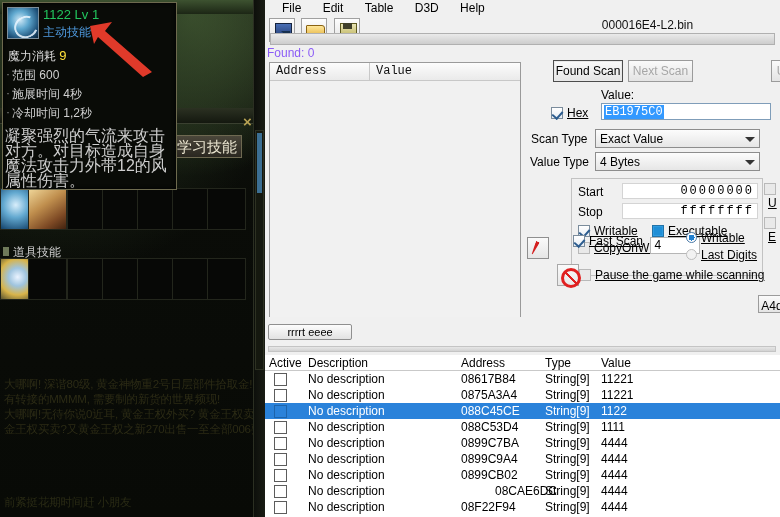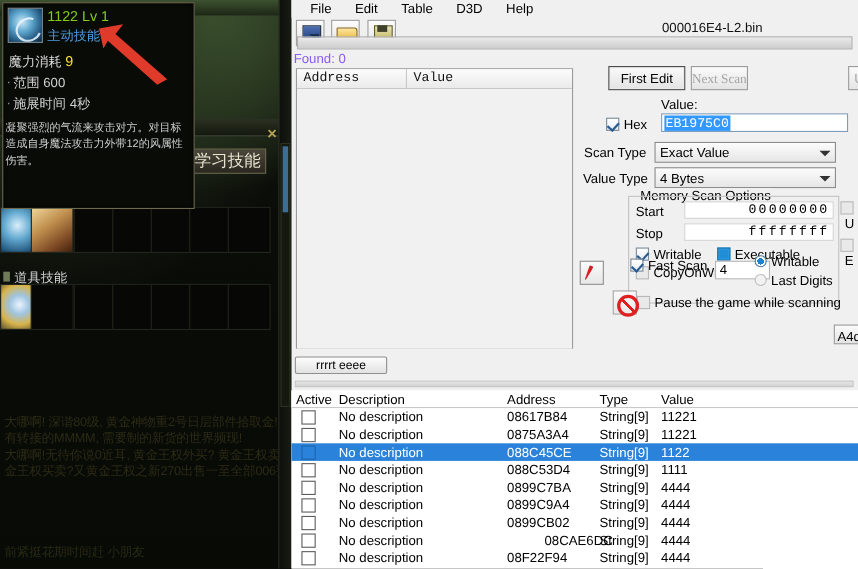--- a/index.html
+++ b/index.html
@@ -39,27 +39,27 @@
     position:absolute; left:4px; top:4px; width:32px; height:32px;
     border:1px solid #7d8f9c;
     background:radial-gradient(circle at 40% 40%,#cfe8f6 0%,#5fa8cf 35%,#1d4f77 75%,#0b2438 100%);
     overflow:hidden;
   }
   #tt-icon:after{
     content:""; position:absolute; left:6px; top:8px; width:20px;height:18px;
     border:2px solid #eaf6ff; border-radius:50%; border-right-color:transparent;
     transform:rotate(-25deg); opacity:.85;
   }
-  .tt-title{ color:#84cc16; font-size:13px; line-height:15px; padding-top:2px;}
+  .tt-title{ color:#22c55e; font-size:13px; line-height:15px; padding-top:2px;}
   .tt-sub{ color:#4f9be0; font-size:12px; line-height:15px; padding-top:3px;}
   .tt-mana{ color:#dcdcdc; font-size:12px; padding:1px 0 1px 5px;}
   .tt-mana b{ color:#ffe23b; font-weight:normal; font-size:13px;}
   .tt-li{ color:#cfcfcf; font-size:12px; padding:1px 0 1px 9px; position:relative;}
   .tt-li:before{ content:"·"; position:absolute; left:3px; color:#8e8e8e;}
-  .tt-desc{ color:#cfcfcf; font-size:10px; line-height:15px; padding:5px 4px 0 2px;}
+  .tt-desc{ color:#cfcfcf; font-size:16px; line-height:15px; padding:5px 4px 0 2px;}
 
   #skill-tab{
     position:absolute; left:172px; top:135px; width:70px; height:23px;
     background:linear-gradient(180deg,#4a463a,#2a2720);
     border:1px solid #6e6951; color:#e9e4cf; font-size:15px;
     text-align:center; line-height:22px;
   }
   #tab-close{
     position:absolute; left:243px; top:113px; color:#b7a253; font-size:15px; font-weight:bold;
   }
@@ -162,38 +162,38 @@
 
   
   #scanarea{ position:absolute; left:262px; top:58px; width:253px; height:260px; }
   .btn{
     display:inline-block; height:22px; line-height:20px; text-align:center;
     border:1px solid #9b9b9b; background:linear-gradient(180deg,#fafafa,#e4e4e4);
     font-size:12px; color:#000;
   }
   .btn.disabled{ color:#a6a6a6; }
   #firstscan{ position:absolute; left:26px; top:2px; width:70px; border-color:#4d4d4d; box-shadow:0 0 0 1px #e9e9e9 inset;}
-  #nextscan{ position:absolute; left:101px; top:2px; width:52px;font-family:Liberation Serif, serif; }
+  #nextscan{ position:absolute; left:101px; top:2px; width:65px; }
   #undoscan{ position:absolute; left:244px; top:2px; width:40px; }
 
   .lbl{ position:absolute; font-size:12px; color:#000; }
   #lbl-value{ left:74px; top:30px; }
   #hexbox{ position:absolute; left:24px; top:48px; }
   .cb{
     display:inline-block; width:12px;height:12px;border:1px solid #7b8c9c;
     background:linear-gradient(180deg,#fff,#e8eef4); vertical-align:-2px; position:relative;
   }
   .cb.on:after{
     content:""; position:absolute; left:2px; top:1px; width:5px;height:8px;
     border:solid #2b5c8f; border-width:0 2px 2px 0; transform:rotate(42deg);
   }
   .cb.fill{ background:#2e9be0; border-color:#2273a8; }
   .cb.fill:after{ content:""; position:absolute; left:1px;top:1px; width:8px;height:8px; background:#1f8ed6;}
   .cb.off{ background:#e9e9e9; border-color:#b9b9b9; }
-  .cbl{ font-size:12px; color:#000; margin-left:4px; }
+  .cbl{ font-size:12px; color:#000; margin-left:4px;text-decoration:underline; }
 
   #valfield{
     position:absolute; left:74px; top:45px; width:170px; height:17px;
     border:1px solid #7f9db9; background:#fff; font-size:12px;
   }
   #valfield span{
     display:inline-block; background:#3399ff; color:#fff;
     font-family:"Liberation Mono", monospace; font-size:12px; padding:0 1px; margin:1px 0 0 2px;
   }
   #lbl-scantype{ left:4px; top:74px; }
@@ -311,20 +311,21 @@
 
     <div id="tooltip">
       <div id="tt-head">
         <div id="tt-icon"></div>
         <div class="tt-title">1122 Lv 1</div>
         <div class="tt-sub">主动技能</div>
       </div>
       <div class="tt-mana"><span>魔力消耗</span> <b>9</b></div>
       <div class="tt-li">范围 600</div>
       <div class="tt-li">施展时间 4秒</div>
+      <div class="tt-li">冷却时间 1,2秒</div>
       <div class="tt-desc">凝聚强烈的气流来攻击对方。对目标造成自身魔法攻击力外带12的风属性伤害。</div>
     </div>
 
     <svg id="game-arrow" viewBox="0 0 70 58">
       <path d="M4 6 L26 2 L19 11 L66 52 L57 57 L12 17 L8 24 Z" fill="#e03a2a"></path>
     </svg>
   </div>
 
   <div id="ce">
 
@@ -347,21 +348,21 @@
     <div id="found">Found: 0</div>
 
     <div id="reslist">
       <div id="reshead">
         <span class="resh a">Address</span><span class="resh v">Value</span>
       </div>
       <div id="resbody"></div>
     </div>
 
     <div id="scanarea">
-      <div class="btn" id="firstscan">First Edit</div>
+      <div class="btn" id="firstscan">Found Scan</div>
       <div class="btn disabled" id="nextscan">Next Scan</div>
       <div class="btn disabled" id="undoscan">Undo</div>
 
       <div class="lbl" id="lbl-value">Value:</div>
 
       <div id="hexbox">
         <span class="cb on"></span><span class="cbl">Hex</span>
       </div>
       <div id="valfield">
         <span>EB1975C0</span>
@@ -372,21 +373,20 @@
         <span>Exact Value</span>
         <i class="arrow"></i>
       </div>
 
       <div class="lbl" id="lbl-valuetype">Value Type</div>
       <div class="combo" id="valuetype">
         <span>4 Bytes</span>
         <i class="arrow"></i>
       </div>
 
-      <div id="mso-legend">Memory Scan Options</div>
       <div id="msobox">
         <div class="msolbl" style="left:6px; top:6px;">Start</div>
         <div class="msofield" style="left:50px; top:4px; width:136px;">00000000</div>
         <div class="msolbl" style="left:6px; top:26px;">Stop</div>
         <div class="msofield" style="left:50px; top:24px; width:136px;">ffffffff</div>
 
         <div style="position:absolute; left:6px; top:45px;">
           <span class="cb on"></span><span class="cbl">Writable</span>
         </div>
         <div style="position:absolute; left:80px; top:45px;">

